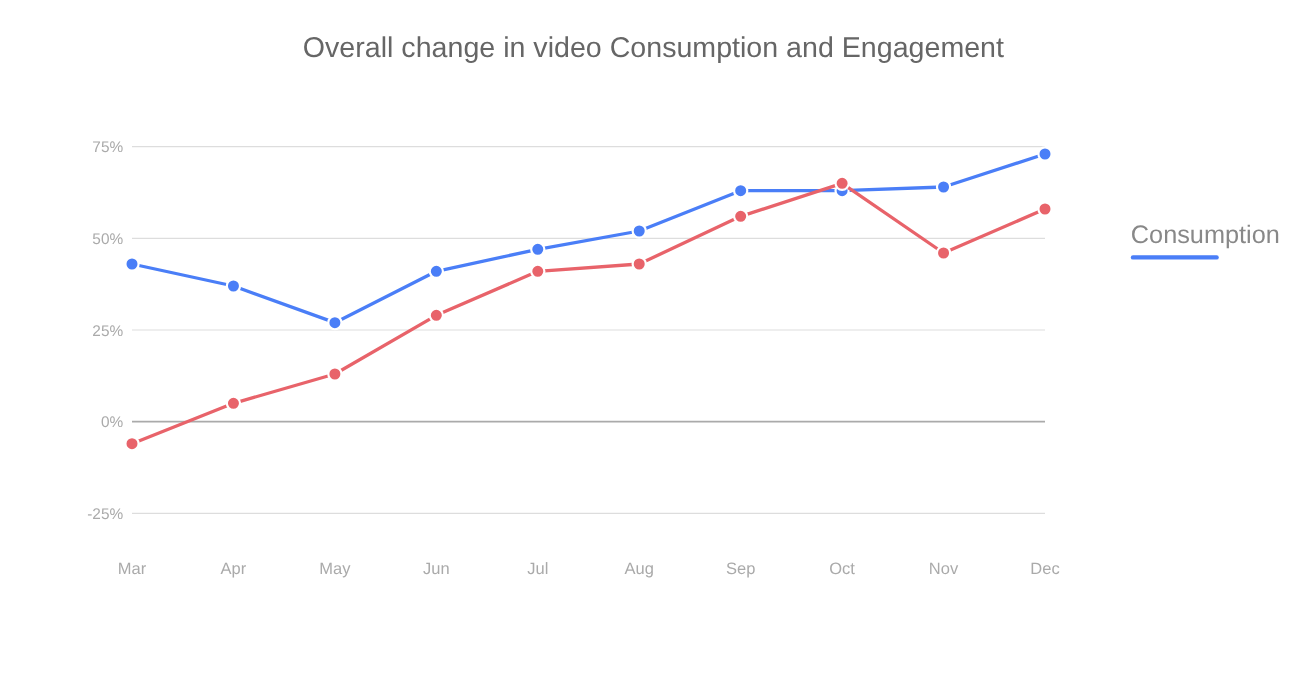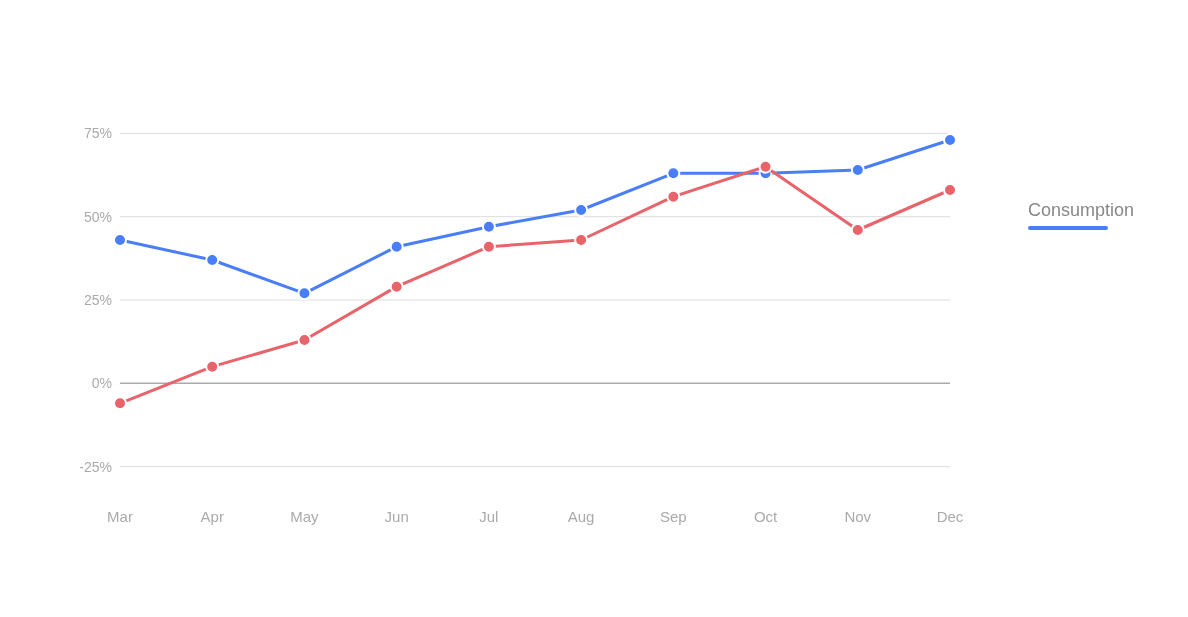--- a/index.html
+++ b/index.html
@@ -34,41 +34,42 @@
     .legend {
       position: absolute;
       right: 30px;
       top: 200px;
       width: 130px;
     }
     .legend-item {
       margin-bottom: 30px;
     }
     .legend-label {
-      font-size: 18px;
+      font-size: 23px;
       color: #888;
       font-weight: 500;
       margin-bottom: 5px;
     }
     .legend-line {
       height: 4px;
       border-radius: 2px;
       width: 80px;
     }
     .legend-line-blue { background: #4a7ef7; }
     .legend-line-red { background: #e8636a; }
     svg.chart-svg {
       width: 900px;
       height: 470px;
     }
   </style>
 </head>
 <body>
 
 <div class="chart-container">
+  <div class="chart-title">Overall change in video Consumption and Engagement</div>
 
   <div class="chart-area">
     <svg class="chart-svg" id="main-chart">
         <line x1="50" y1="53.33333333333337" x2="880" y2="53.33333333333337" stroke="#ddd" stroke-width="1"></line>
         <text x="42" y="58.33333333333337" text-anchor="end" font-size="14" fill="#aaa" font-family="Arial, sans-serif">75%</text>
         <line x1="50" y1="136.66666666666663" x2="880" y2="136.66666666666663" stroke="#ddd" stroke-width="1"></line>
         <text x="42" y="141.66666666666663" text-anchor="end" font-size="14" fill="#aaa" font-family="Arial, sans-serif">50%</text>
         <line x1="50" y1="220" x2="880" y2="220" stroke="#ddd" stroke-width="1"></line>
         <text x="42" y="225" text-anchor="end" font-size="14" fill="#aaa" font-family="Arial, sans-serif">25%</text>
         <line x1="50" y1="303.3333333333333" x2="880" y2="303.3333333333333" stroke="#aaa" stroke-width="1.5"></line>

